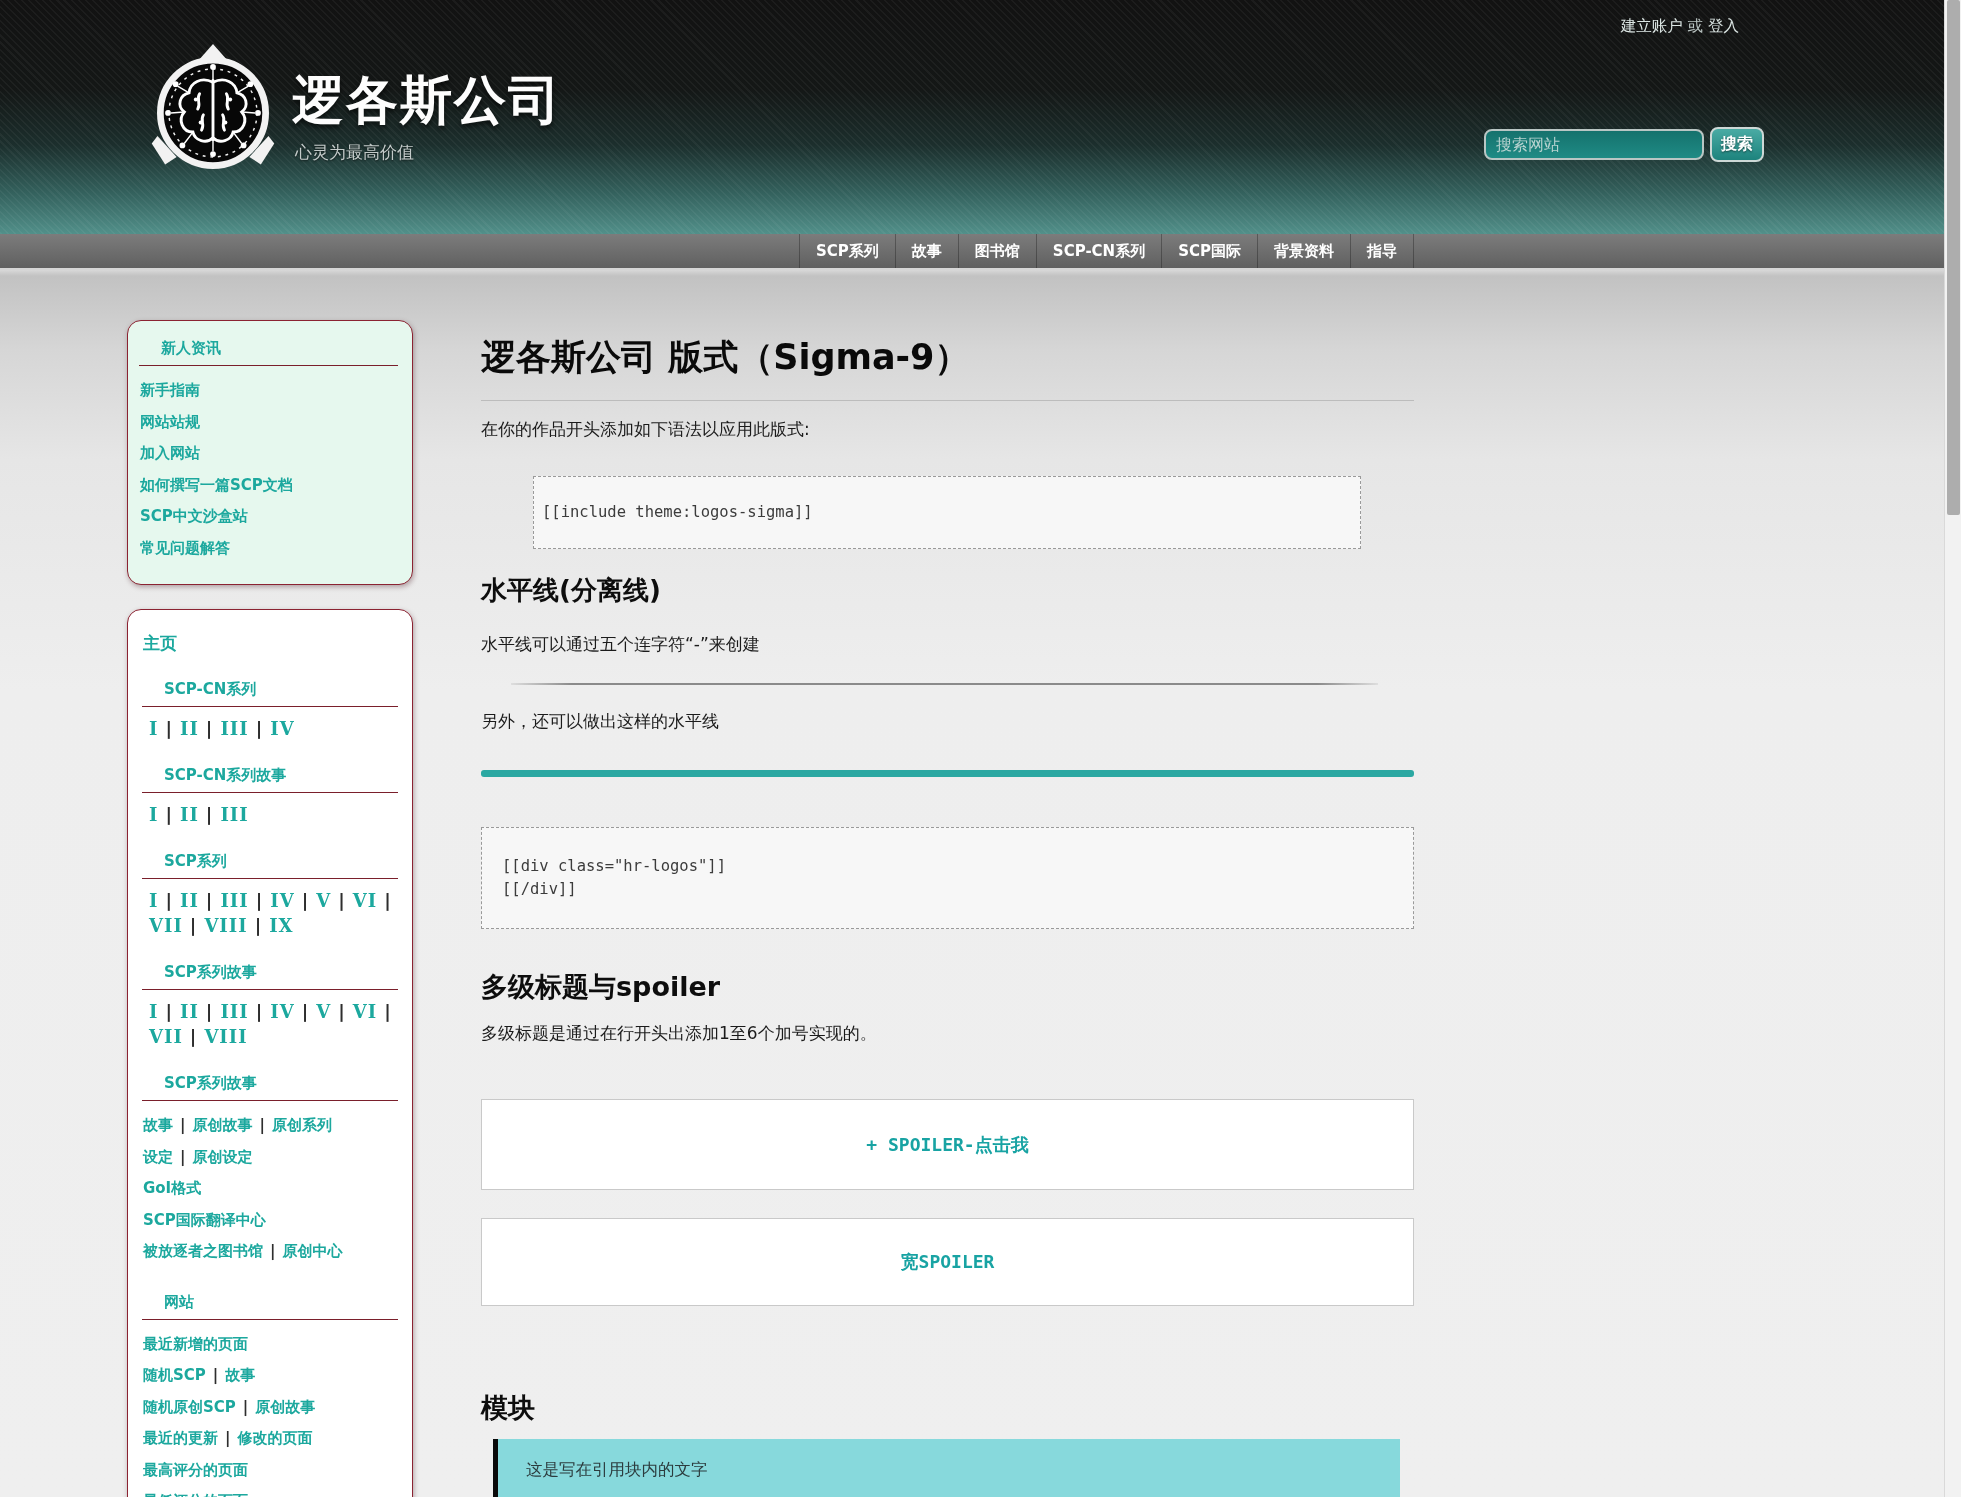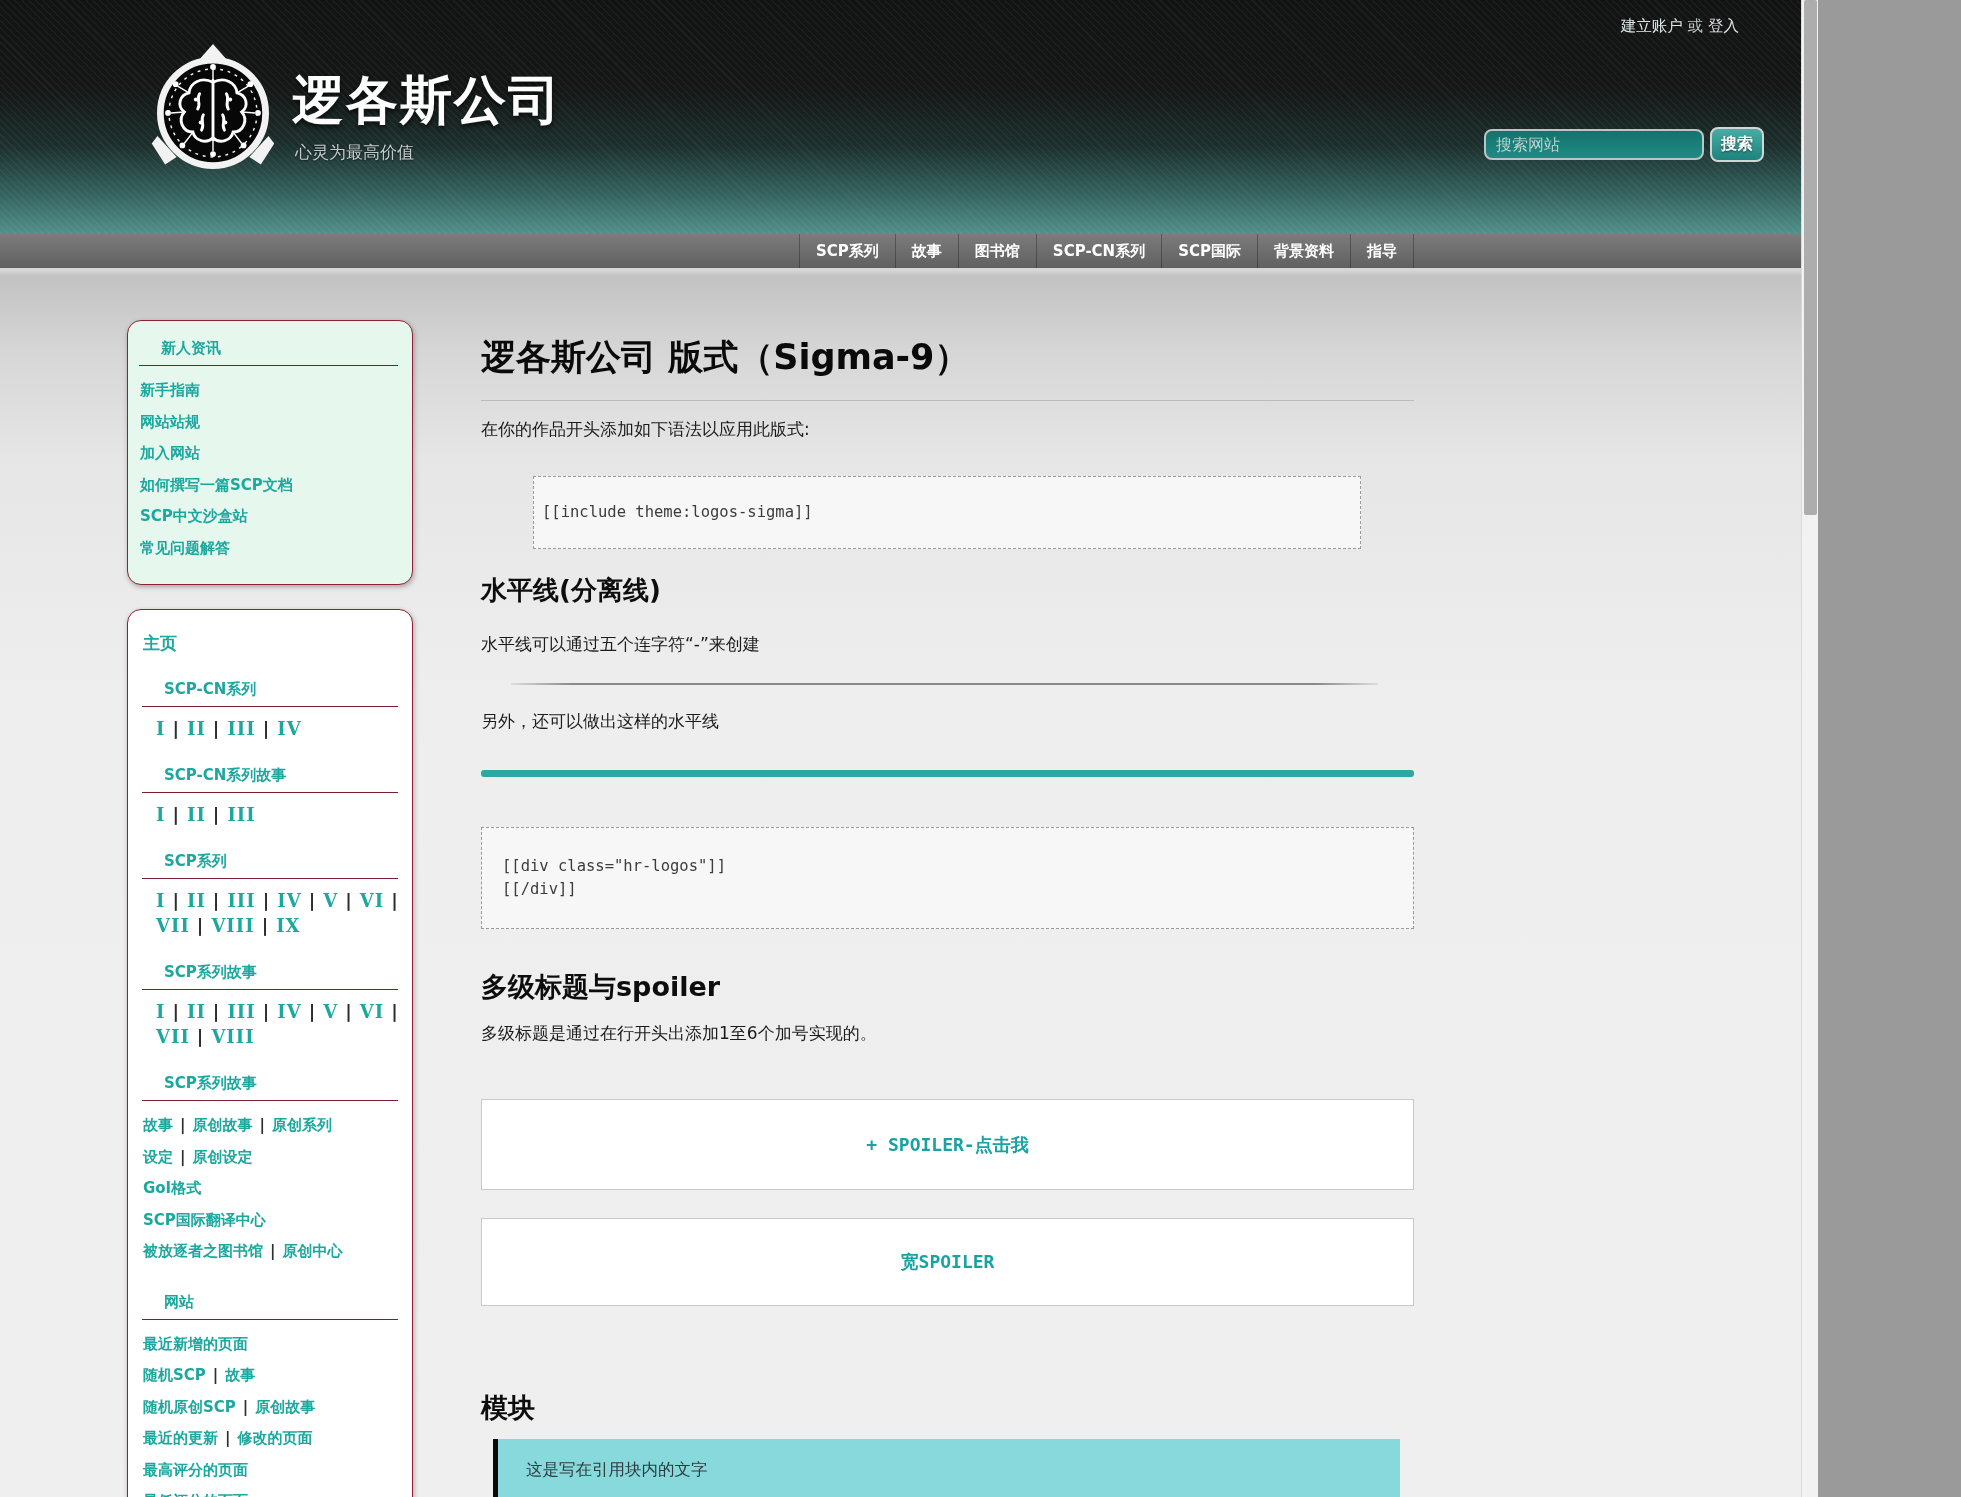--- a/index.html
+++ b/index.html
@@ -1,19 +1,19 @@
 <!DOCTYPE html>
 <html><head>
 <meta charset="utf-8">
 <style>
   * { margin:0; padding:0; box-sizing:border-box; }
   html,body { background:#9a9a9a; }
   body { font-family:"DejaVu Sans","Liberation Sans",sans-serif; }
 
-  .page { position:relative; width:1818px; height:1497px; overflow:hidden; background:#ebebeb; }
+  .page { position:relative; width:1961px; height:1497px; overflow:hidden; background:#ebebeb; }
 
   
   .header {
     position:absolute; left:0; top:0; width:1944px; height:234px;
     background:
       repeating-linear-gradient(45deg, rgba(255,255,255,.045) 0 1.5px, transparent 1.5px 5px),
       linear-gradient(180deg,#121212 0%, #141716 38%, #1c2f2d 62%, #33605c 82%, #52908a 100%);
   }
   .account-links { position:absolute; top:16px; right:205px; font-size:15.5px; color:#b9c3c1; }
   .account-links .alink { color:#dce6e4; cursor:pointer; }
@@ -74,21 +74,21 @@
     border-bottom:1px solid #7a1f2b;
     color:#1ca89e; font-size:15px; font-weight:800;
   }
   .sb-header.first { margin-top:6px; }
   .sb-home { margin:10px 0 0 3px; color:#1ca89e; font-size:17px; font-weight:800; cursor:pointer; display:inline-block; }
   .sb-list { margin-top:9px; }
   .sb-item { margin-left:3px; line-height:31.5px; font-size:15px; font-weight:800; }
   .sb-link { color:#1ca89e; cursor:pointer; }
   .sb-sep { color:#2e2e2e; padding:0 7px; }
   .sb-roman-line {
-    margin-left:16px; line-height:25px; font-size:18px; font-weight:700;
+    margin-left:9px; line-height:25px; font-size:18px; font-weight:700;
     font-family:"DejaVu Serif","Liberation Serif",serif; letter-spacing:1px;
   }
   .sb-roman-line .sb-sep { font-family:"DejaVu Sans","Liberation Sans",sans-serif; font-weight:800; }
 
   
   .main { position:absolute; left:481px; top:0; width:933px; color:#1b1b1b; }
   .page-title {
     margin-top:65px; padding-bottom:21px; border-bottom:1px solid #bcbcbc;
     font-size:35px; font-weight:800; color:#0a0a0a; line-height:44px;
   }

